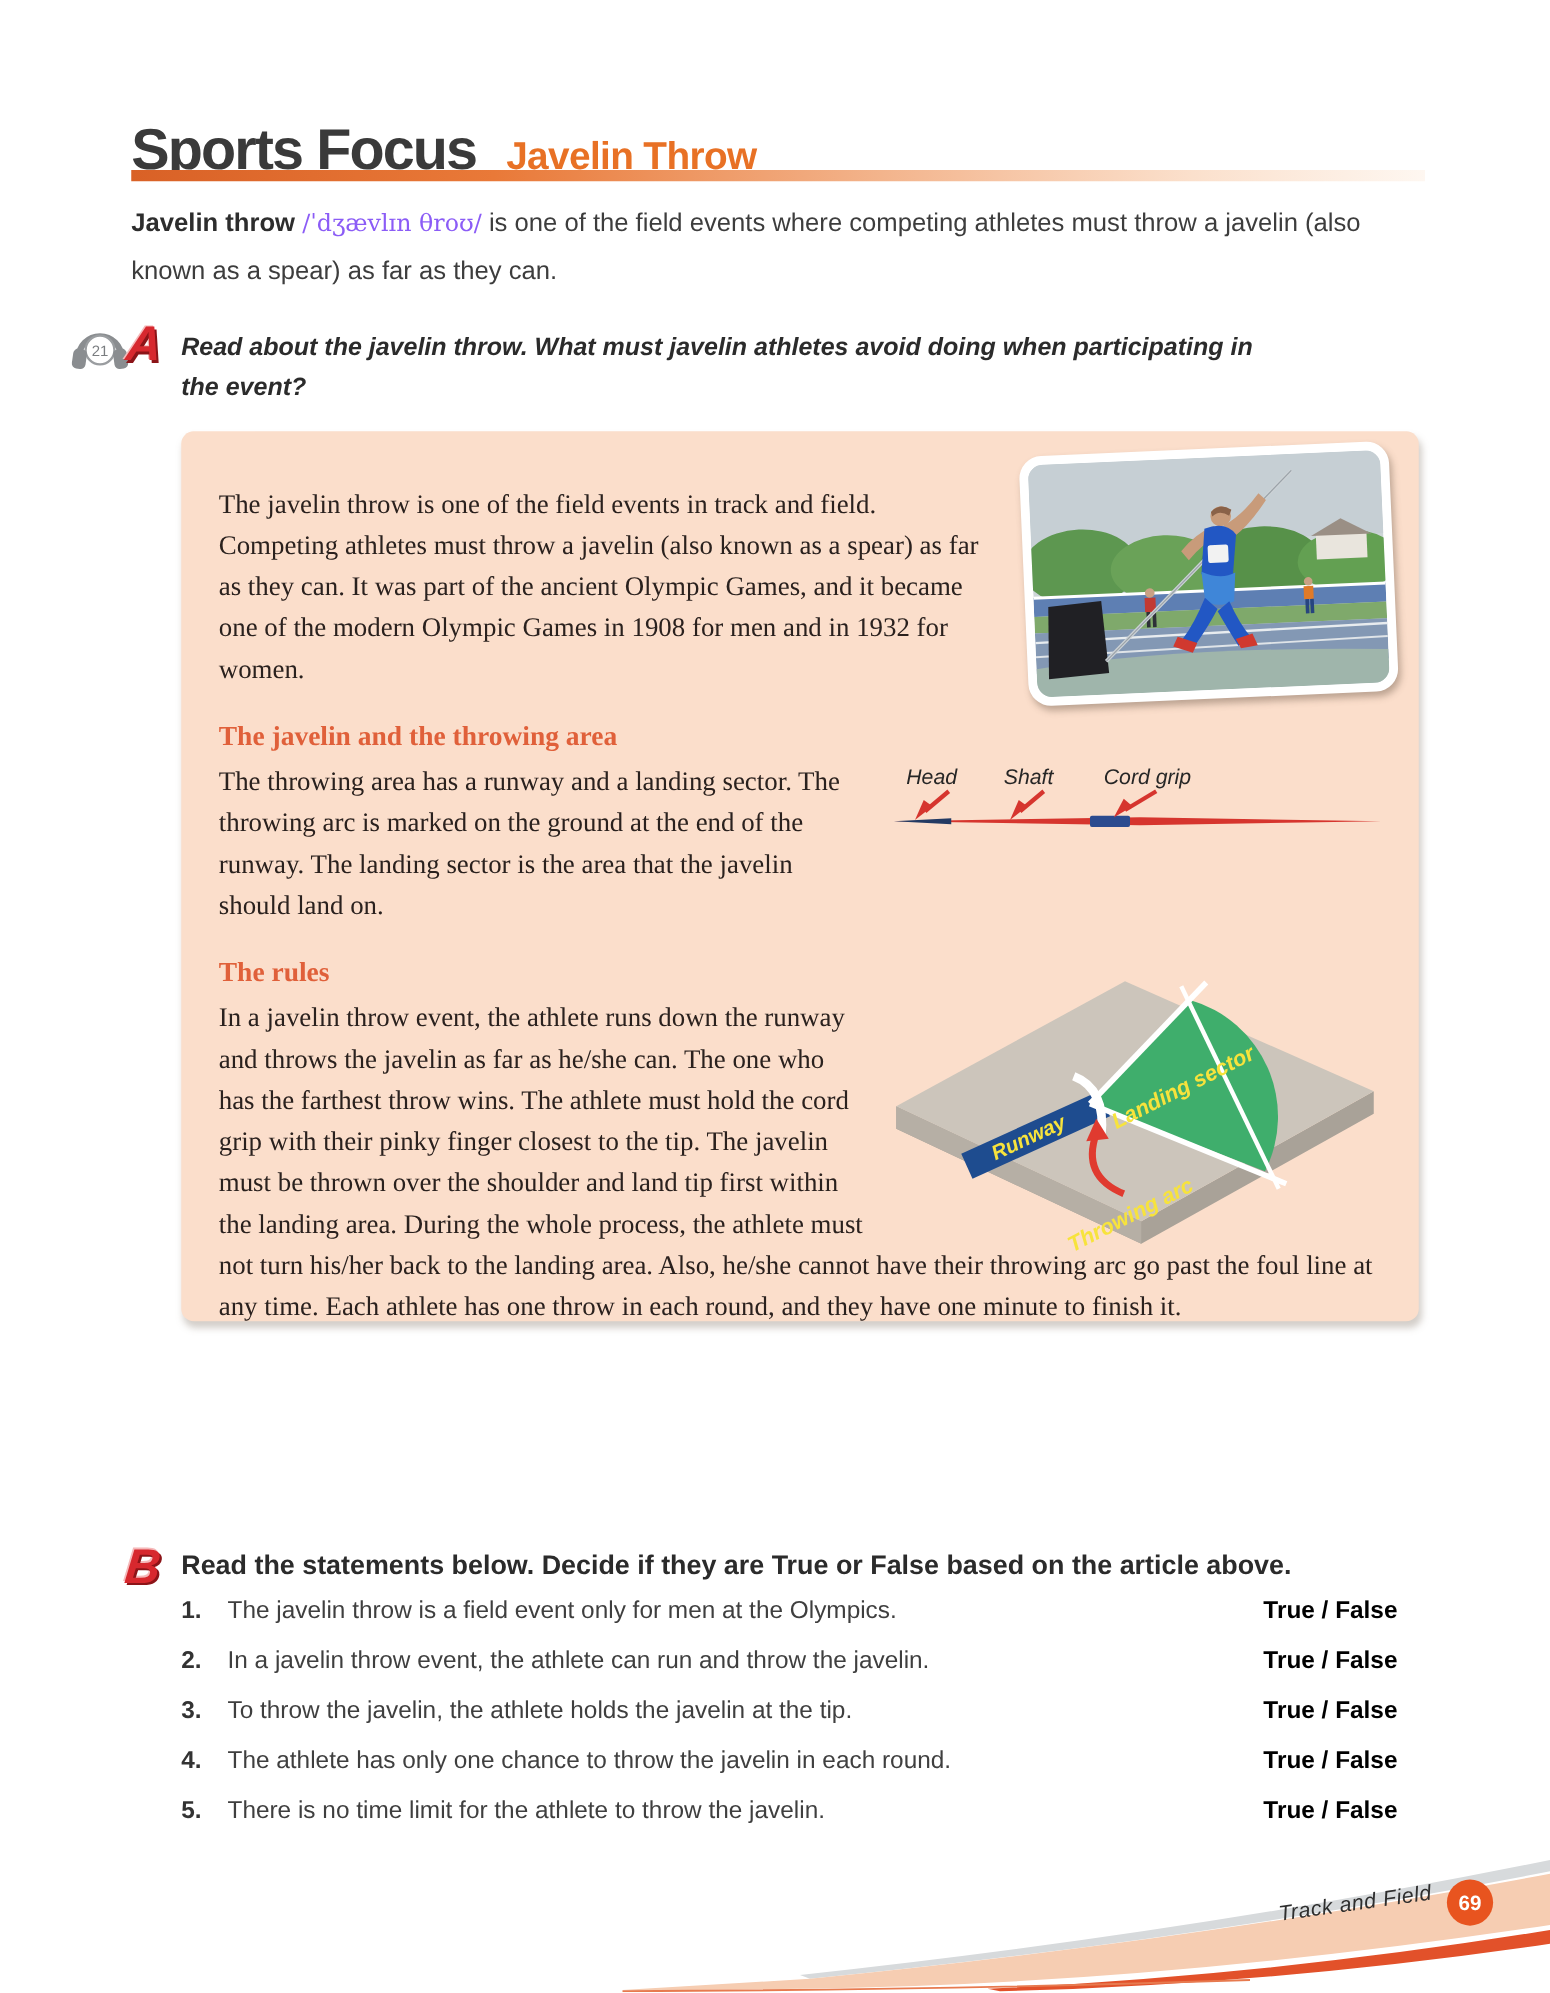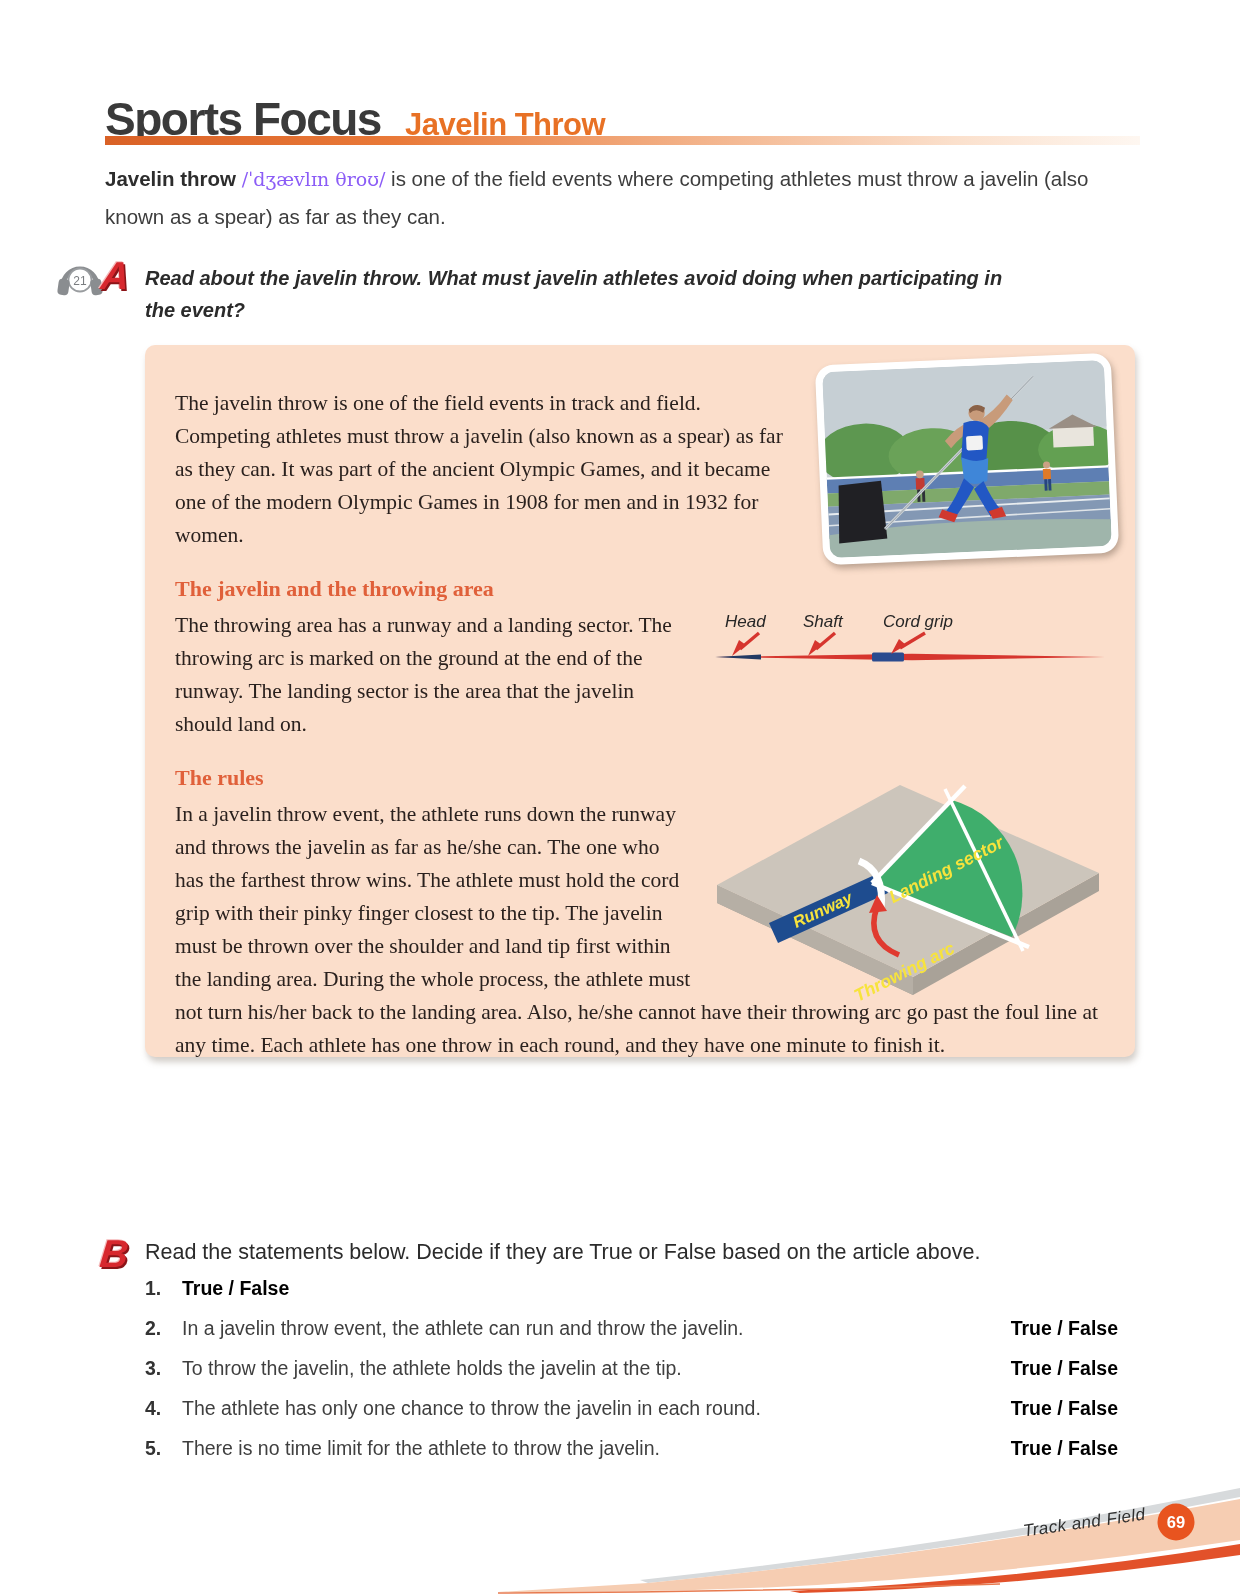--- a/index.html
+++ b/index.html
@@ -27,21 +27,21 @@
   
   .sectionA-icons { position:absolute; left:56px; top:256px; display:flex; align-items:flex-start; }
   .badge {
     font-style:italic; font-weight:bold; font-size:39px; color:#d7282e; line-height:36px;
     text-shadow:2px 2px 0 #8c1418, -1px -1px 0 #f5b9ba;
     transform:skewX(-6deg); display:inline-block;
   }
   .badge-a { position:absolute; left:101px; top:258px; }
   .badge-b { position:absolute; left:100px; top:1236px; }
   .promptA { position:absolute; left:145px; top:262px; width:880px; font-size:20px; line-height:32px; font-weight:bold; color:#2b2b2b;font-style:italic; }
-  .promptB { position:absolute; left:145px; top:1240px; width:1000px; font-size:21.5px; font-weight:normal; color:#2b2b2b; }
+  .promptB { position:absolute; left:145px; top:1240px; width:1000px; font-size:21.5px; font-weight:bold; color:#2b2b2b; }
 
   
   .article-box {
     position:absolute; left:145px; top:345px; width:990px; height:712px;
     background:#fbdecb; border-radius:10px;
     box-shadow:2px 5px 6px rgba(130,115,100,0.35);
     padding:42px 28px 0 30px;
     font-family:"Liberation Serif", serif; font-size:21.5px; line-height:33px; color:#2a211e;
   }
   .article-box p { margin-bottom:20px; }
@@ -186,20 +186,21 @@
       <p>In a javelin throw event, the athlete runs down the runway and throws the javelin as far as he/she can. The one who has the farthest throw wins. The athlete must hold the cord grip with their pinky finger closest to the tip. The javelin must be thrown over the shoulder and land tip first within the landing area. During the whole process, the athlete must not turn his/her back to the landing area. Also, he/she cannot have their throwing arc go past the foul line at any time. Each athlete has one throw in each round, and they have one minute to finish it.</p>
     </div>
   </div>
 
   <span class="badge badge-b">B</span>
   <div class="promptB">Read the statements below. Decide if they are True or False based on the article above.</div>
 
   <div class="statements">
     <div class="stmt-row">
       <span class="stmt-num">1.</span>
+      <span class="stmt-text">The javelin throw is a field event only for men at the Olympics.</span>
       <span class="stmt-ans">True / False</span>
     </div>
     <div class="stmt-row">
       <span class="stmt-num">2.</span>
       <span class="stmt-text">In a javelin throw event, the athlete can run and throw the javelin.</span>
       <span class="stmt-ans">True / False</span>
     </div>
     <div class="stmt-row">
       <span class="stmt-num">3.</span>
       <span class="stmt-text">To throw the javelin, the athlete holds the javelin at the tip.</span>

